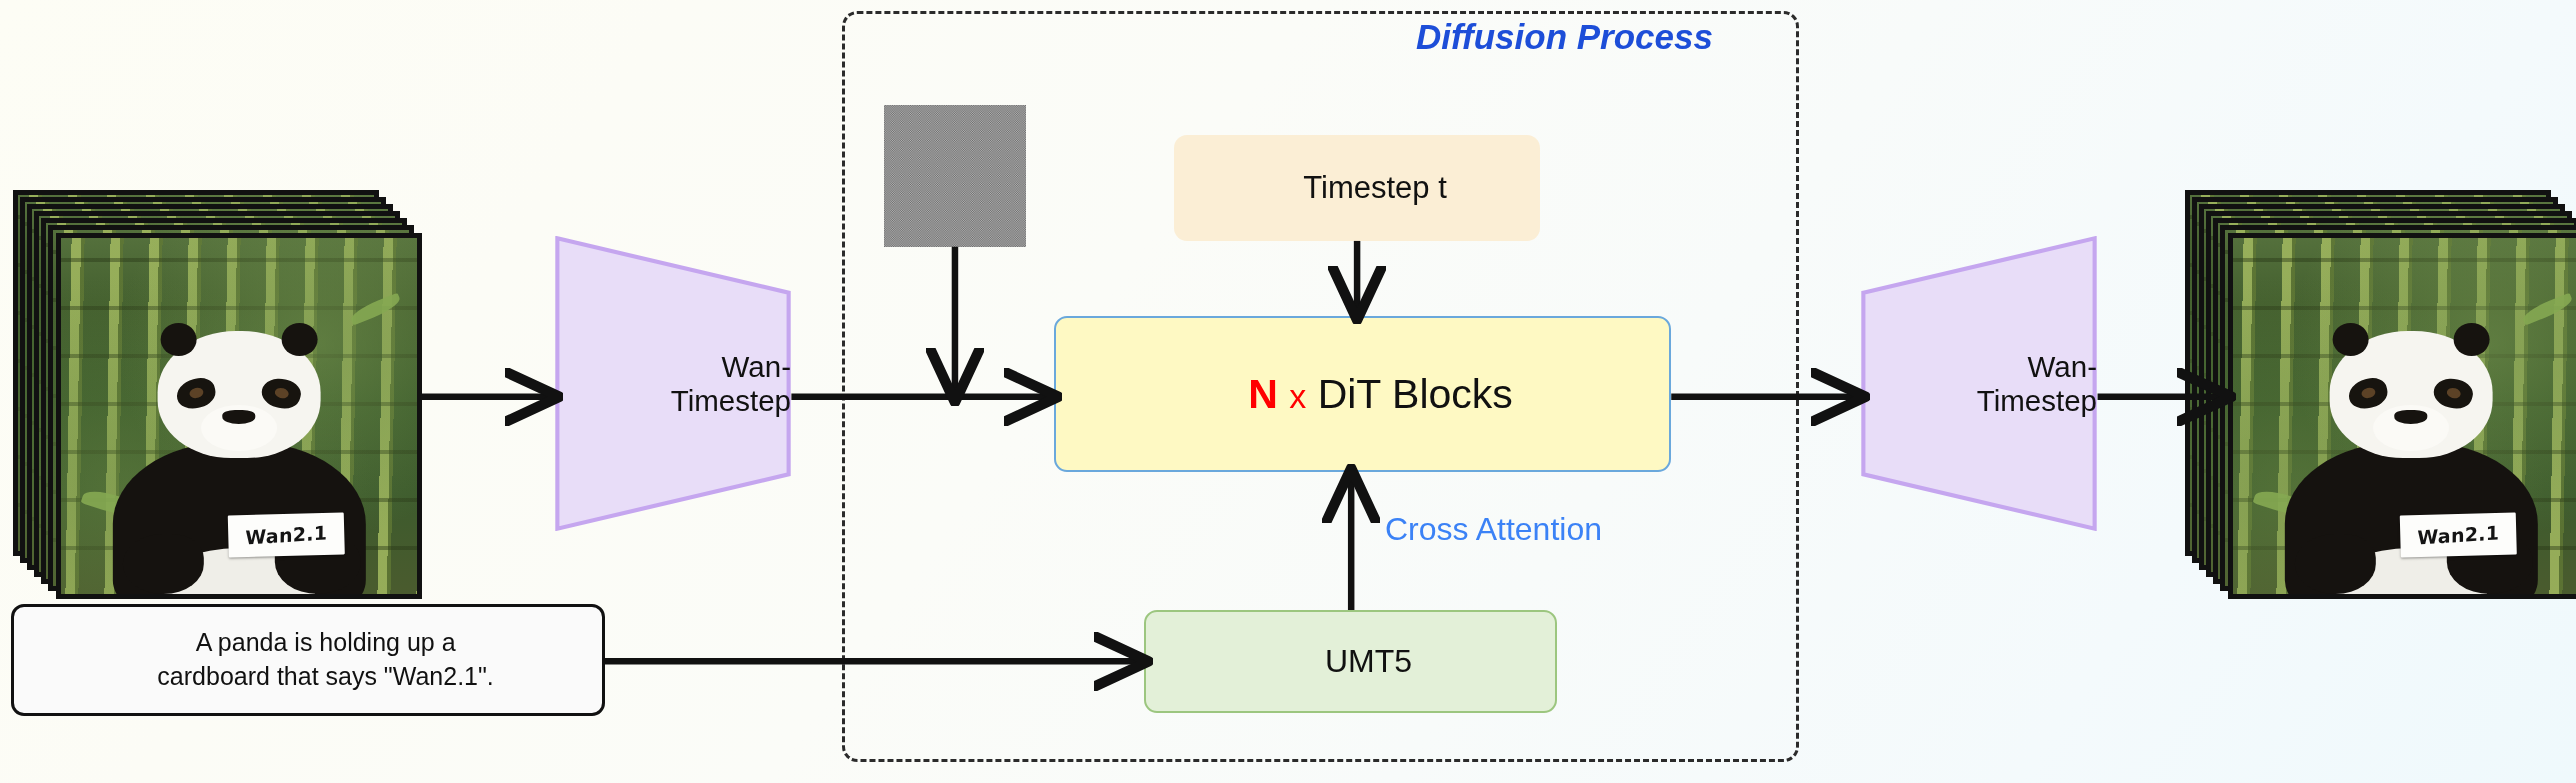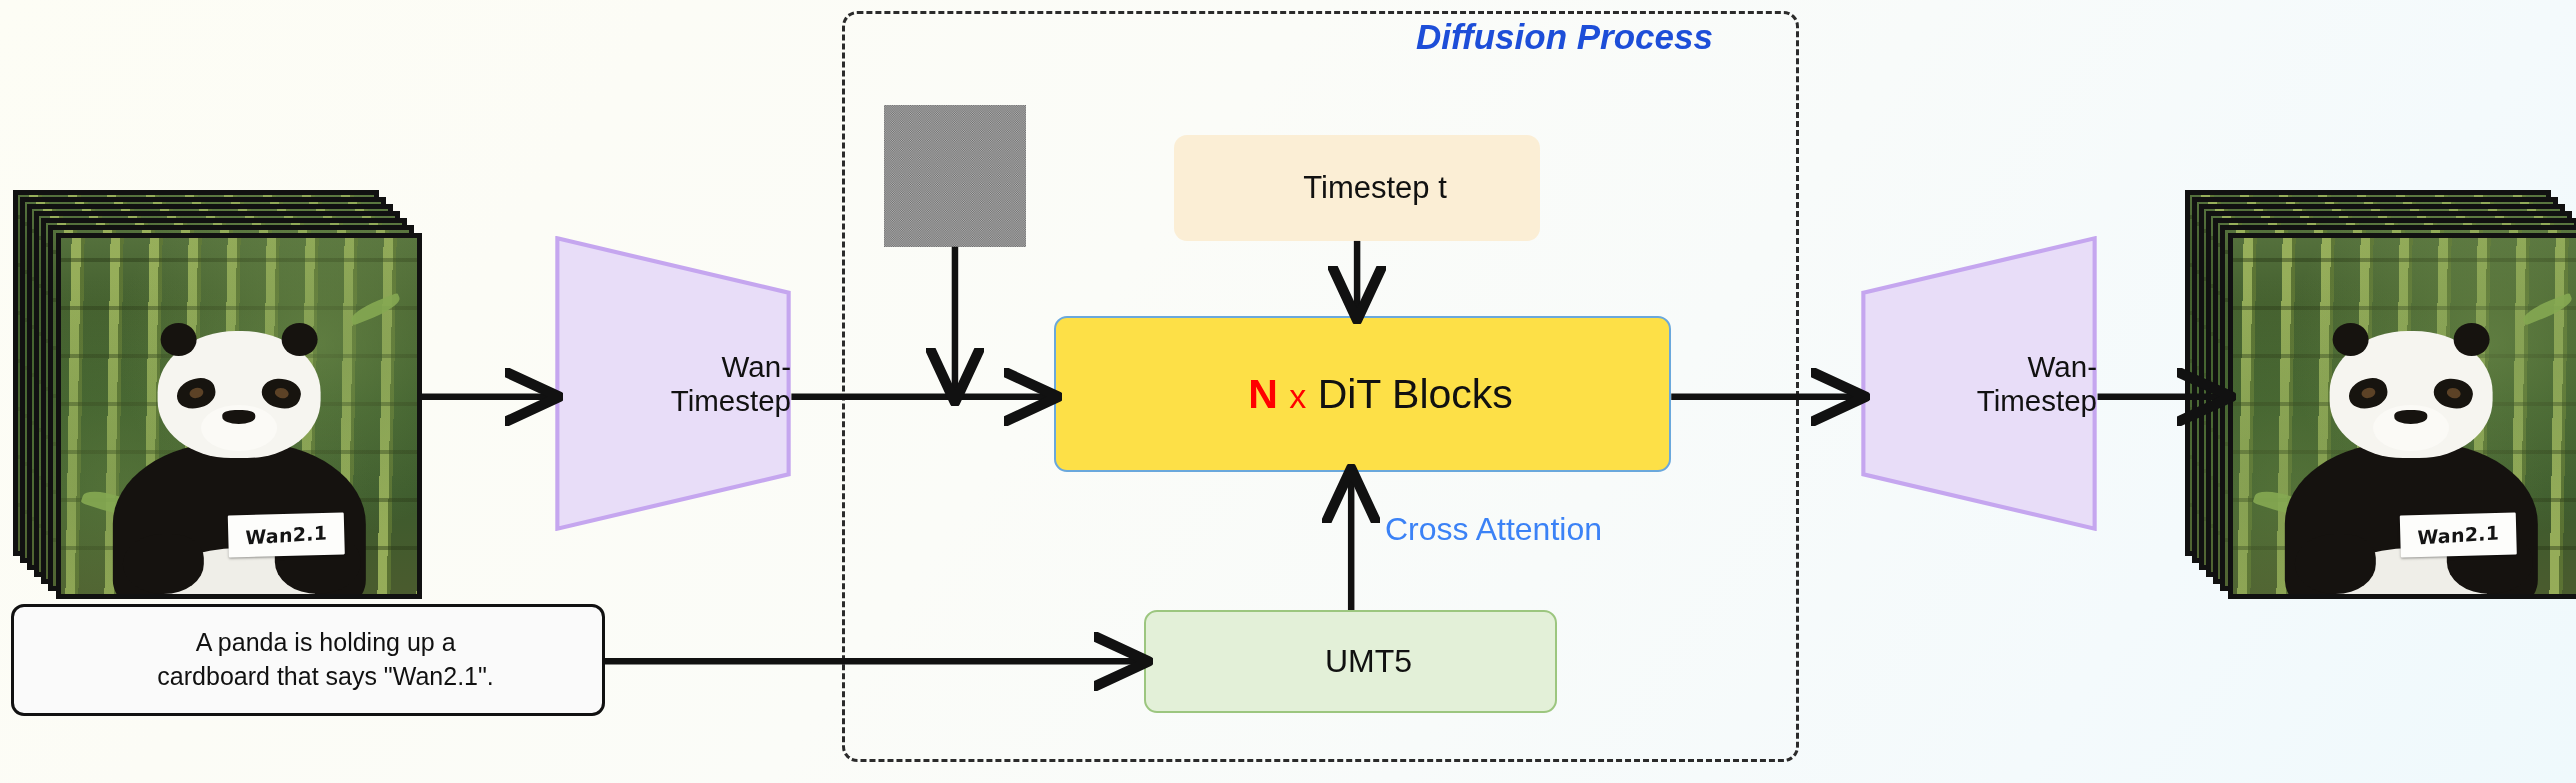--- a/index.html
+++ b/index.html
@@ -104,21 +104,21 @@
     position:absolute;inset:0;display:flex;flex-direction:column;
     align-items:flex-end;justify-content:center;color:#111;
     line-height:1.12;text-align:center;pointer-events:none;
   }
 
   
   .rbox{
     position:absolute;display:flex;align-items:center;justify-content:center;
     box-sizing:border-box;text-align:center;color:#111;padding-left:36px;
   }
-  .rbox.dit{background:#fde047;border:2.4px solid #6aa8dc;border-radius:13px;}
+  .rbox.dit{background:#fef9c3;border:2.4px solid #6aa8dc;border-radius:13px;}
   .rbox.ts{background:#fbeed5;border:none;border-radius:13px;}
   .rbox.umt5{background:#e3f0d8;border:2.4px solid #9cc67f;border-radius:13px;}
   .rbox.prompt{background:#fafafa;border:3.5px solid #111;border-radius:13px;line-height:1.35;}
 
   .nred{color:#ff0000;font-weight:700;}
   .nx{color:#ff0000;font-weight:400;}
 
   
   .noise{
     position:absolute;background:#8c8c8c;

